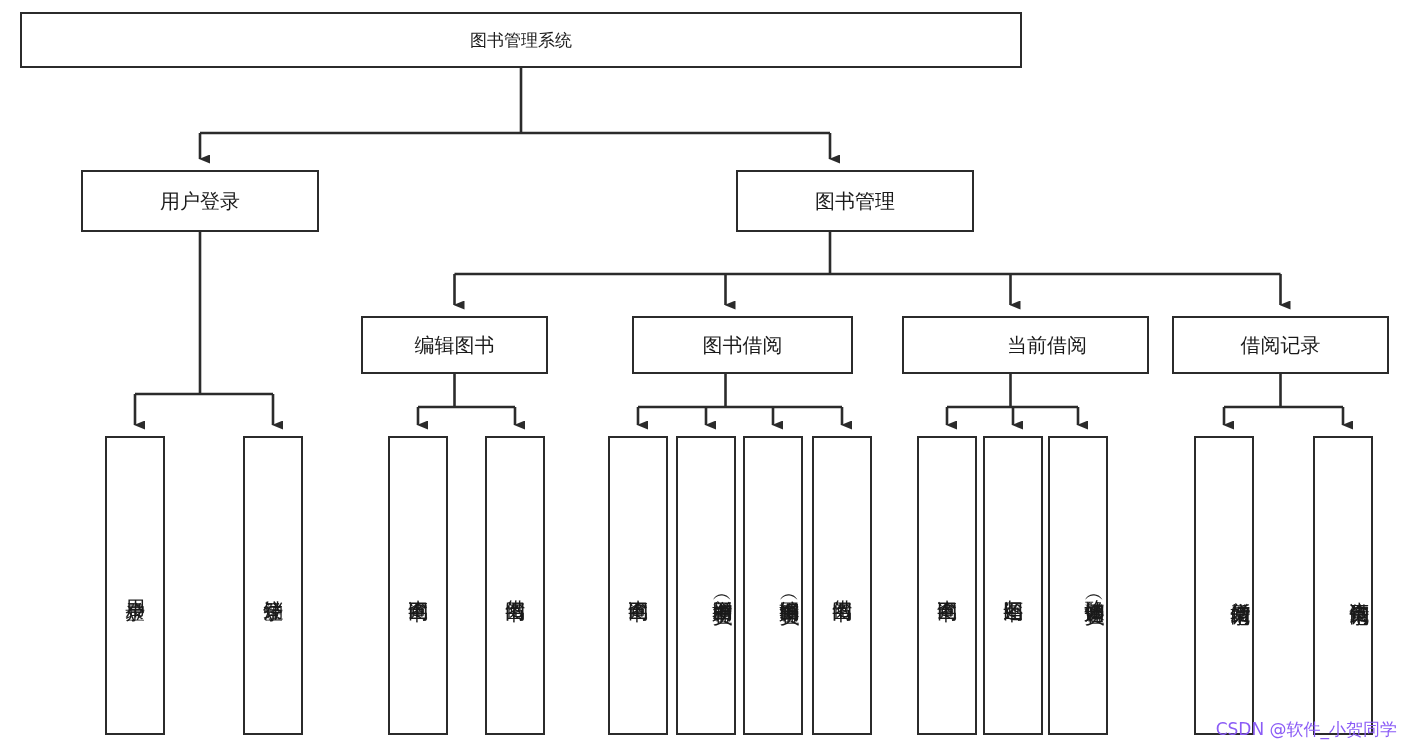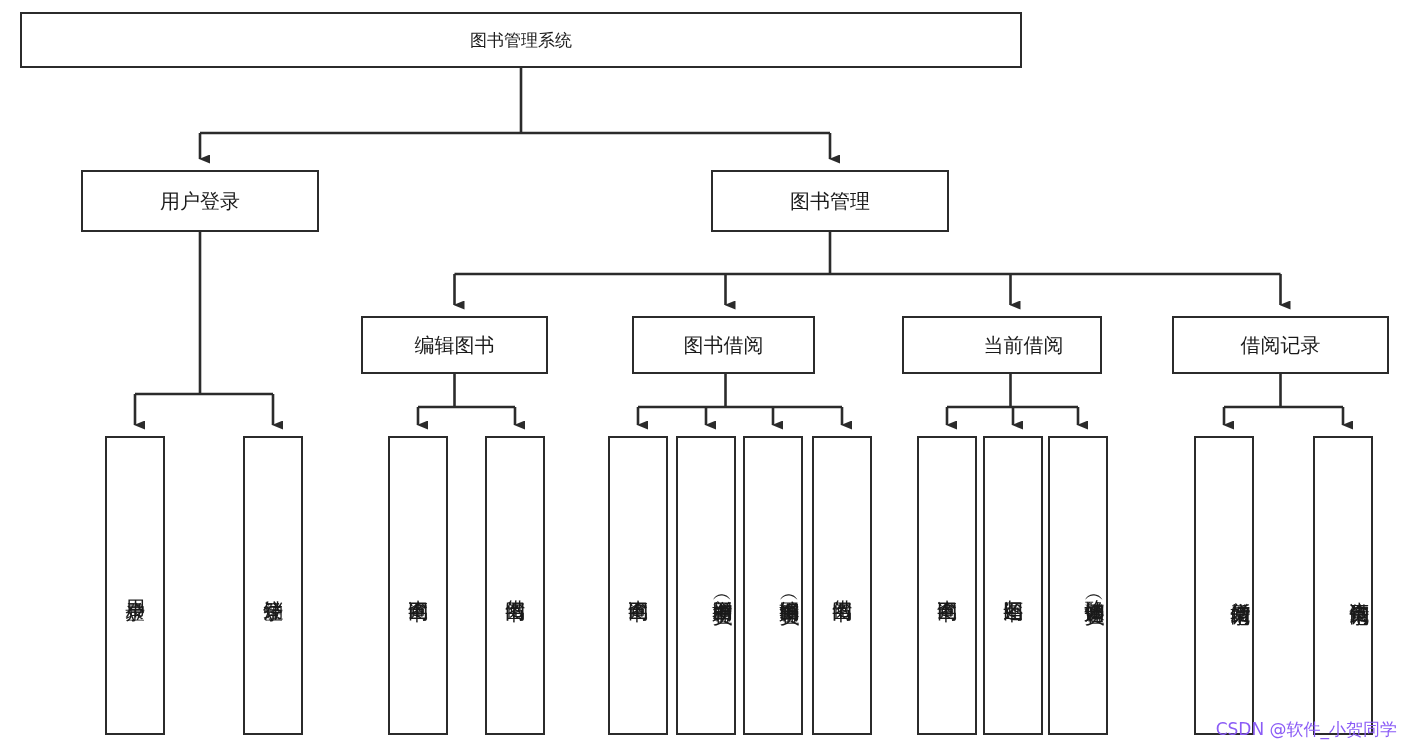--- a/index.html
+++ b/index.html
@@ -120,30 +120,30 @@
       </g>
   </svg>
 
   <div id="node-layer">
       <div class="node level-0" style="left: 20px; top: 12px; width: 1002px; height: 56px;">
         <span class="leaf-label">图书管理系统</span>
       </div>
       <div class="node level-1" style="left: 81px; top: 170px; width: 238px; height: 62px;">
         <span class="leaf-label">用户登录</span>
       </div>
-      <div class="node level-1" style="left: 711px; top: 170px; width: 238px; height: 62px;">
+      <div class="node level-1" style="left: 736px; top: 170px; width: 238px; height: 62px;">
         <span class="leaf-label">图书管理</span>
       </div>
       <div class="node level-1" style="left: 361px; top: 316px; width: 187px; height: 58px;">
         <span class="leaf-label">编辑图书</span>
       </div>
-      <div class="node level-1" style="left: 632px; top: 316px; width: 183px; height: 58px; text-align: right;">
+      <div class="node level-1" style="left: 632px; top: 316px; width: 221px; height: 58px; text-align: right;">
         <span class="leaf-label">图书借阅</span>
       </div>
-      <div class="node level-1" style="left: 902px; top: 316px; width: 200px; height: 58px; padding-left: 43px;">
+      <div class="node level-1" style="left: 902px; top: 316px; width: 247px; height: 58px; padding-left: 43px;">
         <span class="leaf-label">当前借阅</span>
       </div>
       <div class="node level-1" style="left: 1172px; top: 316px; width: 217px; height: 58px;">
         <span class="leaf-label">借阅记录</span>
       </div>
       <div class="node leaf short-label" style="left: 105px; top: 436px; width: 60px; height: 299px;">
         <span class="leaf-label">用户登录</span>
       </div>
       <div class="node leaf short-label" style="left: 243px; top: 436px; width: 60px; height: 299px;">
         <span class="leaf-label">注销登录</span>

